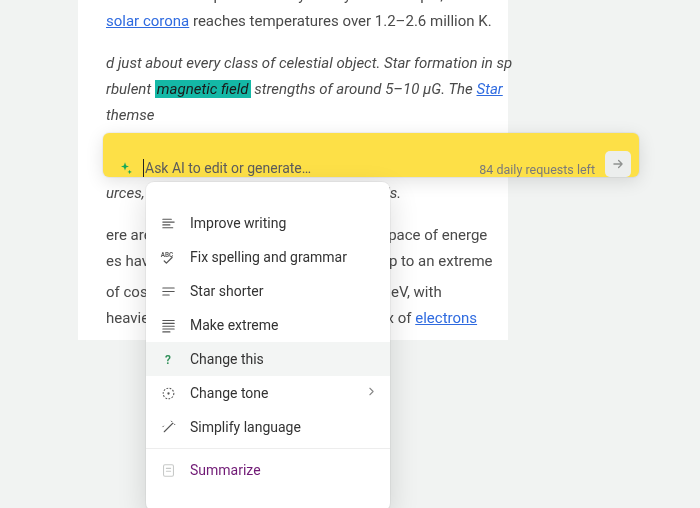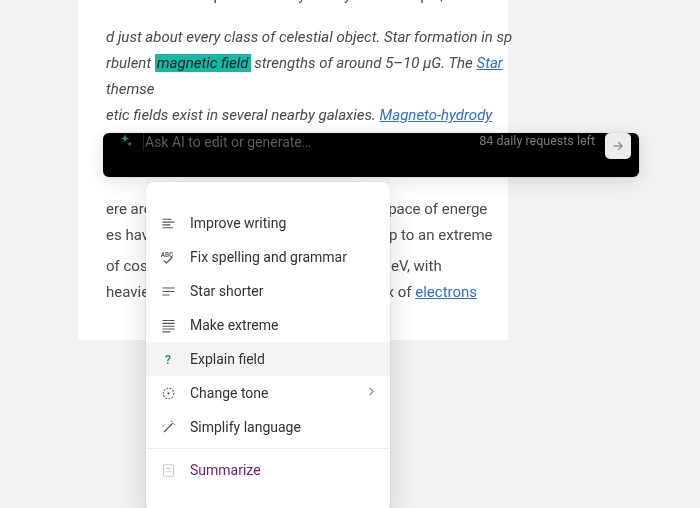--- a/index.html
+++ b/index.html
@@ -34,25 +34,25 @@
     }
     .para2 { margin-top: 16px; font-style: italic; }
     .para3 { margin-top: 16px; }
 
     .ai-bar {
       position: absolute;
       top: 133px;
       left: 103px;
       width: 536px;
       height: 44px;
-      background: #000000;
+      background: #fde047;
       border-radius: 6px;
       box-shadow: 0 4px 18px rgba(0,0,0,0.12), 0 0 0 1px rgba(0,0,0,0.04);
       display: flex;
-      align-items: flex-start;
+      align-items: flex-end;
       padding: 0 8px 0 14px;
       gap: 10px;
     }
     .sparkle-icon { width: 16px; height: 16px; flex-shrink: 0; }
     .ai-input-wrap {
       flex: 1;
       display: flex;
       align-items: center;
       font-size: 14px;
       color: #3a3a3a;
@@ -114,20 +114,23 @@
       height: 1px;
       background: #ededed;
       margin: 4px 0;
     }
   </style>
 </head>
 <body>
 
 <div class="page">
   <div class="row row-top">atures in outer space can vary widely. For example, the</div>
+  <div class="row">
+    <a href="#">solar corona</a><span> reaches temperatures over 1.2–2.6 million K.</span>
+  </div>
 
   <div class="para2">
     <div class="row">d just about every class of celestial object. Star formation in sp</div>
     <div class="row">
       <span>rbulent </span><span class="highlight">magnetic field</span><span> strengths of around 5–10 µG. The </span><a href="#">Star</a>
     </div>
     <div class="row">themse</div>
     <div class="row">
       <span>etic fields exist in several nearby galaxies. </span><a href="#">Magneto-hydrody</a>
     </div>
@@ -201,21 +204,21 @@
         </svg>
     </span>
     <span>Make extreme</span>
   </div>
   <div class="menu-item hovered">
     <span class="menu-icon">
       <svg viewBox="0 0 24 24" width="17" height="17">
           <text x="7" y="18" font-size="17" font-weight="600" fill="#2e8f57">?</text>
         </svg>
     </span>
-    <span>Explain field</span>
+    <span>Change this</span>
   </div>
   <div class="menu-item">
     <span class="menu-icon">
       <svg viewBox="0 0 24 24" width="17" height="17">
         <circle cx="12" cy="12" r="7.5" fill="none" stroke="#555" stroke-width="1.5" stroke-dasharray="2.5 2"></circle>
         <circle cx="12" cy="12" r="1.6" fill="#555"></circle>
       </svg>
     </span>
     <span>Change tone</span>
     <span class="menu-chevron">

